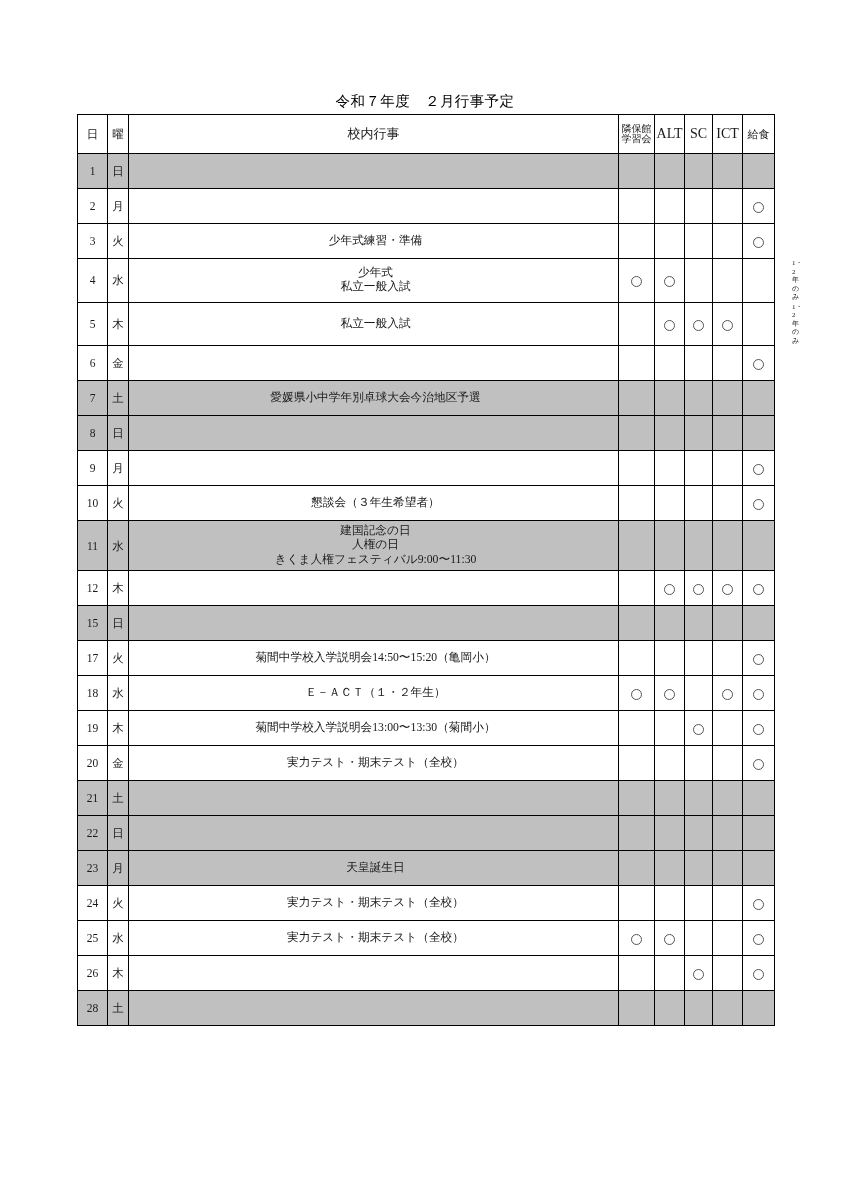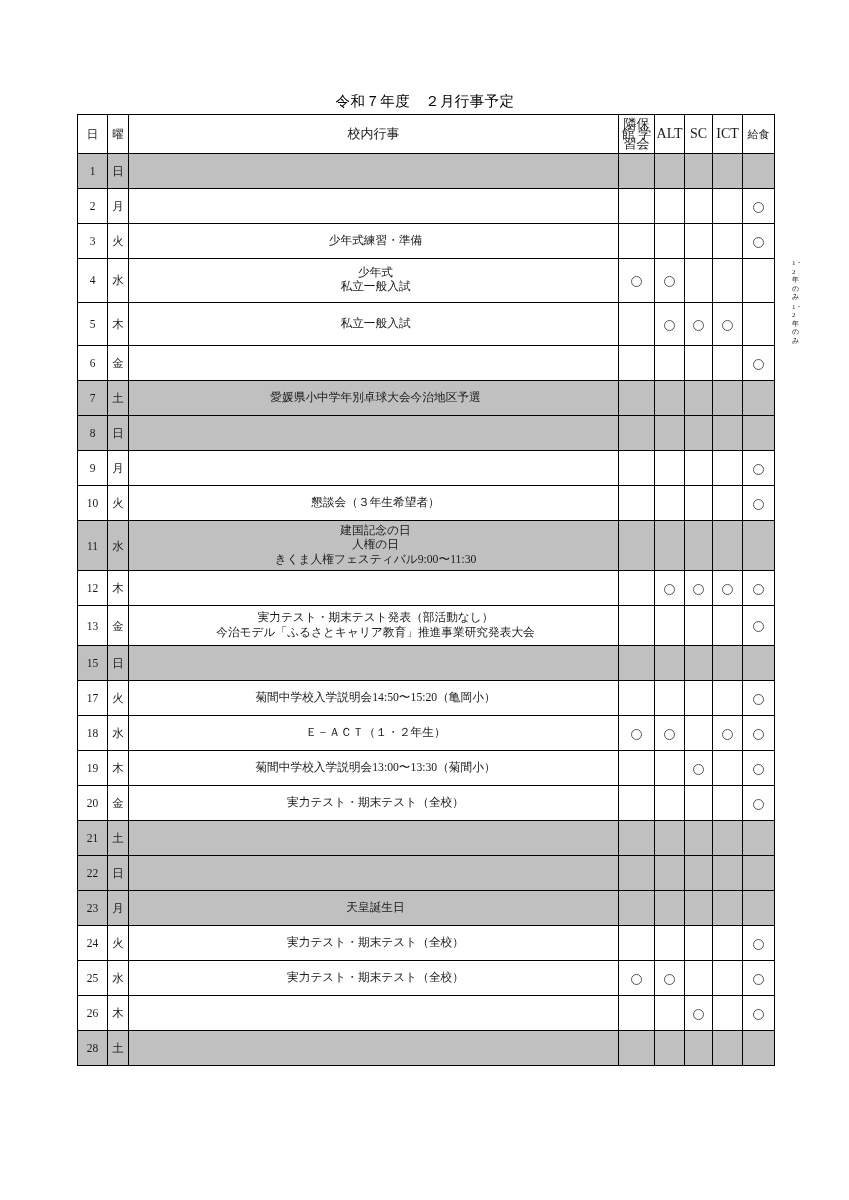--- a/index.html
+++ b/index.html
@@ -59,21 +59,21 @@
   col.c-sc    { width: 28px; }
   col.c-ict   { width: 30px; }
   col.c-lunch { width: 32px; }
 
   thead td {
     text-align: center;
     height: 38px;
     font-size: 12px;
   }
   thead td.h-rinpo {
-    font-size: 13px;
+    font-size: 10px;
     line-height: 10px;
     letter-spacing: 0px;
   }
   thead td.h-lunch { font-size: 11px; margin-top: 25px; }
   thead td.h-alt, thead td.h-sc, thead td.h-ict {
     font-size: 14px;
     font-family: Liberation Serif, serif;
   }
   thead td.h-event { font-size: 13px; }
 
@@ -273,31 +273,20 @@
         <tr>
           <td class="day">12</td>
           <td class="wday">木</td>
           <td class="event"></td>
           <td class="mark"></td>
           <td class="mark"><span class="circ"></span></td>
           <td class="mark"><span class="circ"></span></td>
           <td class="mark"><span class="circ"></span></td>
           <td class="mark"><span class="circ"></span></td>
         </tr>
-        <tr class="tall2">
-          <td class="day">13</td>
-          <td class="wday">金</td>
-          <td class="event">実力テスト・期末テスト発表（部活動なし）
-今治モデル「ふるさとキャリア教育」推進事業研究発表大会</td>
-          <td class="mark"></td>
-          <td class="mark"></td>
-          <td class="mark"></td>
-          <td class="mark"></td>
-          <td class="mark"><span class="circ"></span></td>
-        </tr>
         <tr class="shaded">
           <td class="day">15</td>
           <td class="wday">日</td>
           <td class="event"></td>
           <td class="mark"></td>
           <td class="mark"></td>
           <td class="mark"></td>
           <td class="mark"></td>
           <td class="mark"></td>
         </tr>

